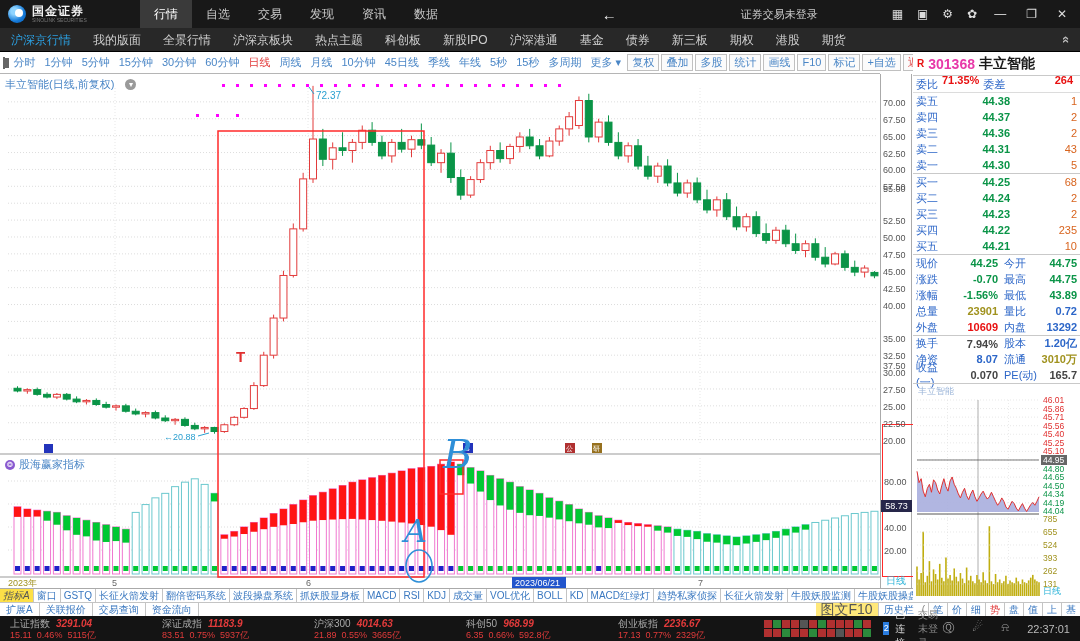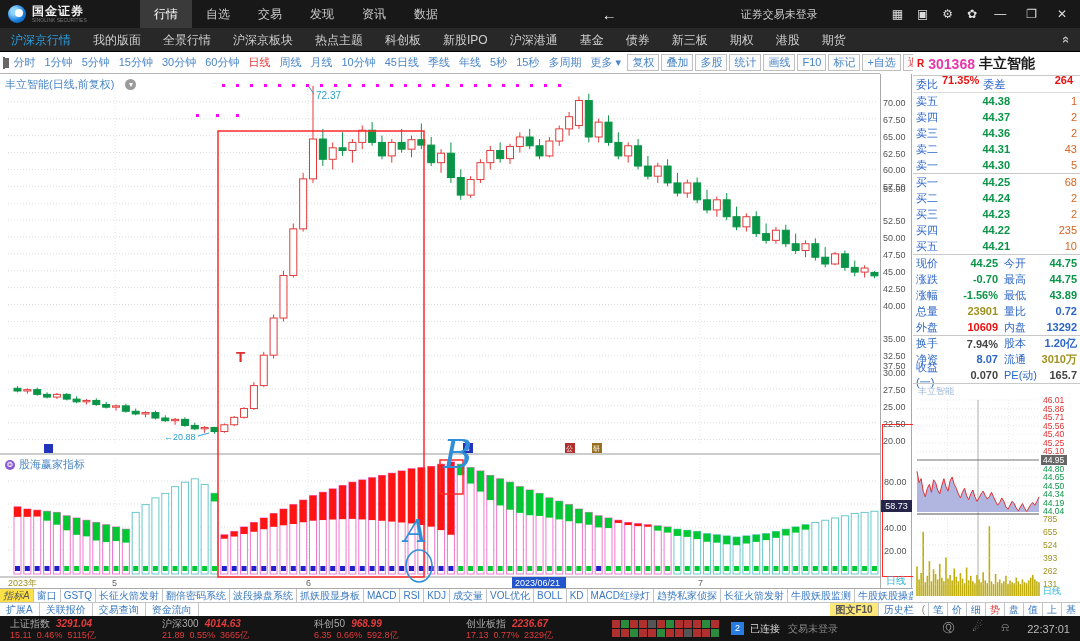--- a/index.html
+++ b/index.html
@@ -78,21 +78,21 @@
   .c-green { color:#0a9447; } .c-red { color:#e81010; } .c-yellow { color:#a0921e; } .c-blue { color:#2c66c8; } .c-dark { color:#444; }
   #mini-wrap { position:relative; border-top:1px solid #c9c9c9; }
 
   
   #tabs1 { position:absolute; left:0; top:588px; width:913px; height:14px; background:#fff; border-top:1px solid #aaa; display:flex; overflow:hidden; }
   .t1 { font-size:10px; color:#3a78c0; border-right:1px solid #c4c4c4; padding:0 3px; line-height:13px; white-space:nowrap; cursor:pointer; }
   .t1.first { background:#fde047; color:#555;font-style:italic; }
   #tabs2 { position:absolute; left:0; top:602px; width:1080px; height:14px; background:#fff; border-top:1px solid #c4c4c4; display:flex; }
   .t2 { font-size:10px; color:#3a78c0; border-right:1px solid #c4c4c4; padding:0 6px; line-height:13px; white-space:nowrap; cursor:pointer; }
   #t2-spacer { flex:1; }
-  #f10-chip { font-size:10px; color:#555; background:#ffe87a; padding:0 5px; line-height:13px; cursor:pointer;font-weight:bold; }
+  #f10-chip { font-size:14px; color:#555; background:#ffe87a; padding:0 5px; line-height:13px; cursor:pointer; }
   #hist-label { font-size:10px; color:#3a78c0; padding:0 5px; line-height:13px; border-left:1px solid #c4c4c4; cursor:pointer; }
   #rp-collapse { font-size:10px; color:#888; padding:0 3px; line-height:13px; }
   .rtab { font-size:10px; color:#3a78c0; border-left:1px solid #c4c4c4; width:19px; text-align:center; line-height:13px; cursor:pointer; }
   .rtab.active { color:#e23b3b; }
 
   
   #statusbar { position:absolute; left:0; top:616px; width:1080px; height:25px; background:#141414; display:flex; align-items:center; }
   .idx { width:152px; padding-left:10px; }
   .idx .l1 { font-size:10px; line-height:12px; }
   .idx .l1 .nm { color:#aaa; margin-right:6px; }
@@ -1032,20 +1032,24 @@
       </div>
   </div>
 
   <div id="statusbar">
     <div id="indices" style="display:flex;">
         <div class="idx">
           <div class="l1"><span class="nm">上证指数</span><span class="vl">3291.04</span></div>
           <div class="l2"><span>15.11</span><span>0.46%</span><span>5115亿</span></div>
         </div>
         <div class="idx">
+          <div class="l1"><span class="nm">深证成指</span><span class="vl">11183.9</span></div>
+          <div class="l2"><span>83.51</span><span>0.75%</span><span>5937亿</span></div>
+        </div>
+        <div class="idx">
           <div class="l1"><span class="nm">沪深300</span><span class="vl">4014.63</span></div>
           <div class="l2"><span>21.89</span><span>0.55%</span><span>3665亿</span></div>
         </div>
         <div class="idx">
           <div class="l1"><span class="nm">科创50</span><span class="vl">968.99</span></div>
           <div class="l2"><span>6.35</span><span>0.66%</span><span>592.8亿</span></div>
         </div>
         <div class="idx">
           <div class="l1"><span class="nm">创业板指</span><span class="vl">2236.67</span></div>
           <div class="l2"><span>17.13</span><span>0.77%</span><span>2329亿</span></div>

